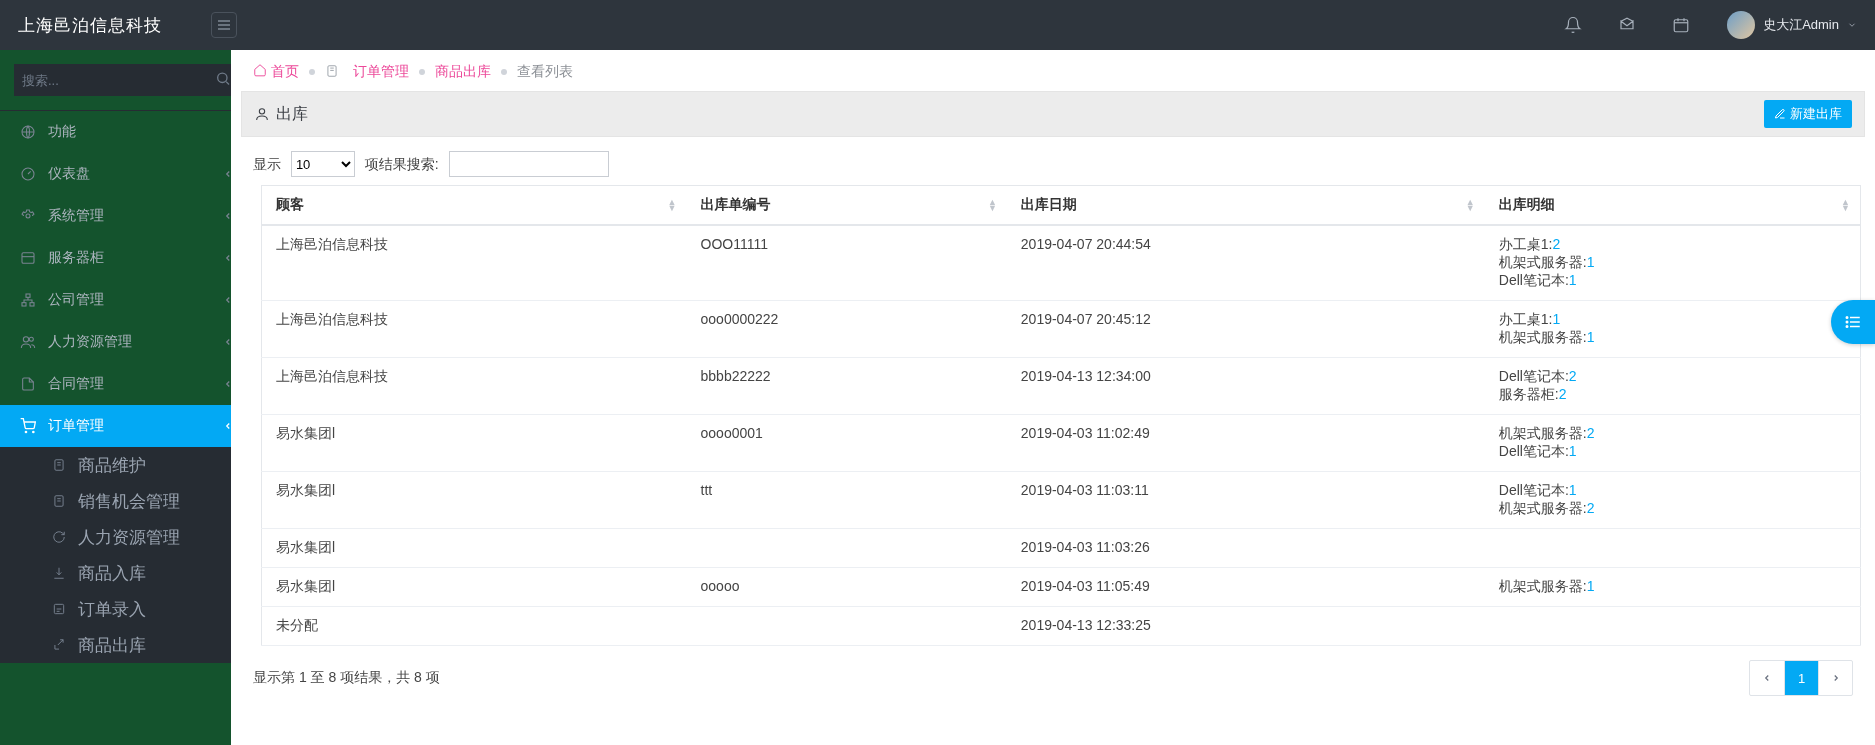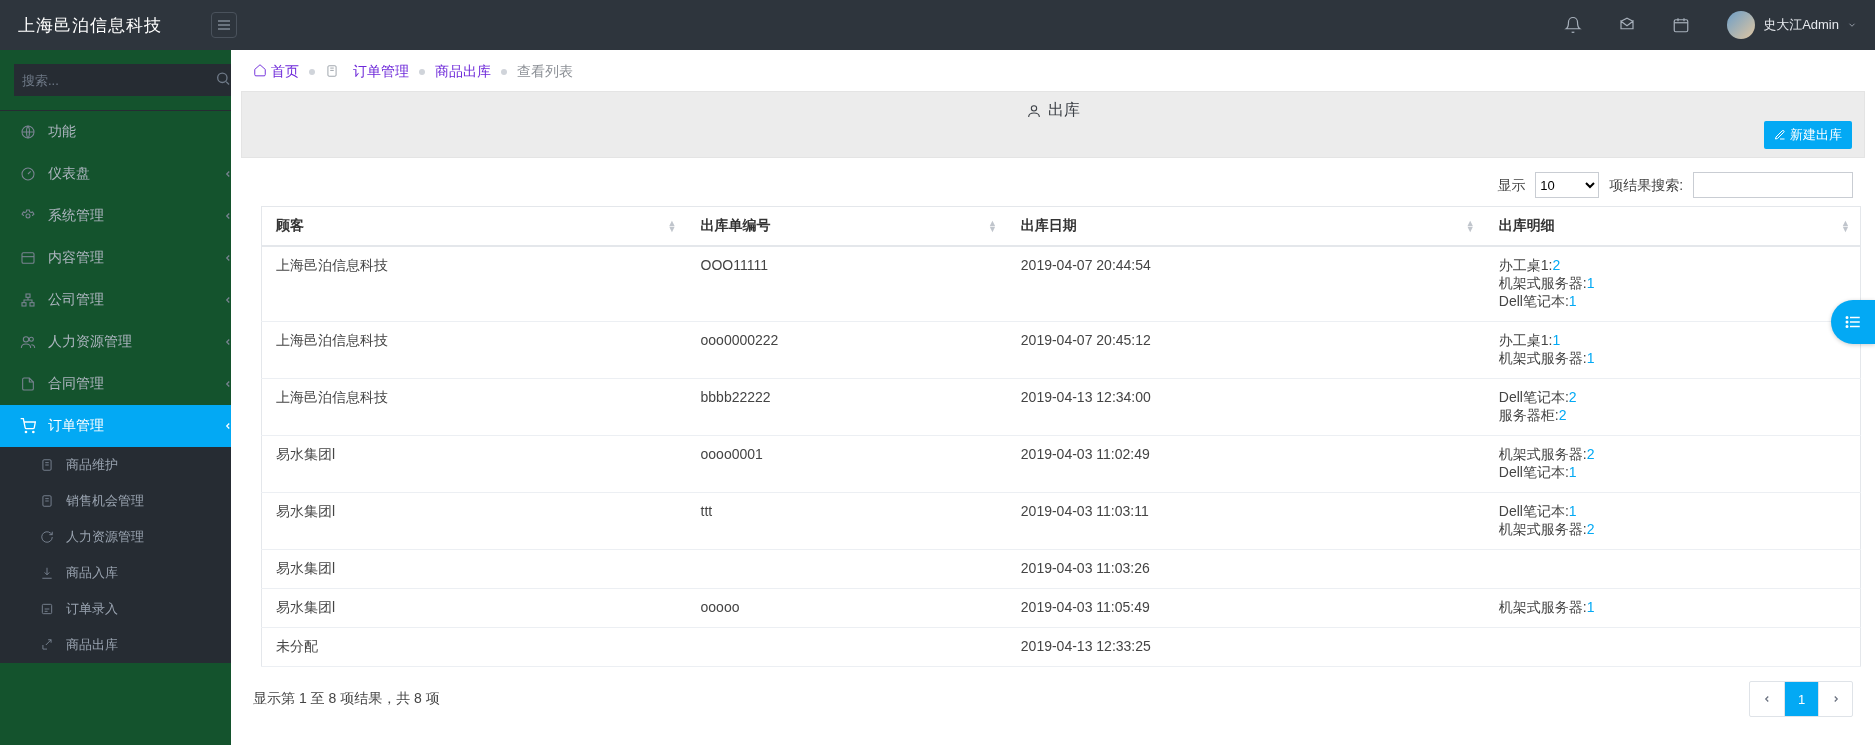--- a/index.html
+++ b/index.html
@@ -28,41 +28,41 @@
 .nav-group { list-style:none; }
 .nav-item { display:flex; align-items:center; height:42px; padding:0 18px; font-size:14px; color:#adb5bf; cursor:pointer; position:relative; }
 .nav-item .nicon { width:20px; display:flex; align-items:center; justify-content:center; margin-right:10px; color:#7a8492;}
 .nav-item .nicon svg{width:16px;height:16px;}
 .nav-item.active { background:#03a9f4; color:#fff; }
 .nav-item.active .nicon { color:#fff; }
 .nav-item .chev { margin-left:auto; color:#7a8492; }
 .nav-item.active .chev { color:#fff; }
 .nav-item .chev svg{width:10px;height:10px;}
 .sub-nav { list-style:none; background:#262c33; }
-.sub-nav .sub-item { display:flex; align-items:center; height:36px; padding-left:40px; font-size:13px; color:#9aa4b1; cursor:pointer; }
+.sub-nav .sub-item { display:flex; align-items:center; height:36px; padding-left:52px; font-size:17px; color:#9aa4b1; cursor:pointer; }
 .sub-nav .sub-item .sicon { width:18px; margin-right:8px; color:#7a8492; display:flex; align-items:center; }
 .sub-nav .sub-item .sicon svg{width:14px;height:14px;}
 
 
 .main { position:absolute; left:231px; top:50px; right:0; bottom:0; background:#fff; }
 .breadcrumb { display:flex; align-items:center; gap:10px; padding:12px 22px 10px 22px; color:#8b8f95; font-size:14px; }
-.breadcrumb a { color:#6d28d9; text-decoration:none; }
+.breadcrumb a { color:#ec4899; text-decoration:none; }
 .breadcrumb .sep { width:6px; height:6px; border-radius:50%; background:#d0d4da; display:inline-block; }
 .breadcrumb .home-icon svg{width:14px;height:14px; position:relative; top:1px; margin-right:4px;}
 .breadcrumb .calc-icon{color:#9aa0a8;}
 .breadcrumb .calc-icon svg{width:14px;height:14px; position:relative; top:1px; margin-right:4px;}
 
-.panel-head { margin:0 10px; background:#ececec; border:1px solid #e4e4e4; display:flex; align-items:center; padding:8px 12px;flex-direction:column; }
+.panel-head { margin:0 10px; background:#ececec; border:1px solid #e4e4e4; display:flex; align-items:center; padding:8px 12px; }
 .panel-head .ph-left { display:flex; align-items:center; gap:6px; color:#3b3f45; font-size:16px; }
 .panel-head .ph-left svg{width:16px;height:16px;}
 .panel-head .btn-new { margin-left:auto; background:#03a9f4; color:#fff; border:none; padding:5px 10px; font-size:13px; display:flex; align-items:center; gap:4px; cursor:pointer; border-radius:2px;}
 .panel-head .btn-new svg{width:12px;height:12px;}
 
 .panel-body { padding:14px 22px 20px 22px; }
-.table-controls { display:flex; align-items:center; justify-content:flex-end; margin-bottom:8px; font-size:14px; color:#444;}
+.table-controls { display:flex; align-items:center; justify-content:flex-start; margin-bottom:8px; font-size:14px; color:#444;}
 .len-select { height:26px; border:1px solid #c9cdd3; background:#fff; margin:0 6px; font-size:13px; min-width:64px;}
 .search-box input { height:26px; width:160px; border:1px solid #c9cdd3; padding:0 6px; margin-left:6px; font-size:13px;}
 
 table.datatable { width:100%; border-collapse:collapse; border:1px solid #e4e7eb;margin-left:8px; }
 .datatable thead th { background:#fff; text-align:left; font-weight:600; font-size:14px; color:#333; padding:10px 14px; border-top:1px solid #e4e7eb; border-bottom:2px solid #e4e7eb; position:relative;}
 .datatable thead th .sort { position:absolute; right:10px; top:50%; transform:translateY(-50%); color:#c0c5cc; display:flex; flex-direction:column; line-height:6px; font-size:9px;}
 .datatable tbody td { padding:10px 14px; border-bottom:1px solid #eceff3; vertical-align:top; font-size:14px; color:#444;}
 .detail-line { white-space:nowrap; }
 .detail-line .cnt { color:#03a9f4; }
 
@@ -163,21 +163,21 @@
             <polyline points="15 18 9 12 15 6"></polyline>
           </svg></span>
       </li>
       <li class="nav-item">
         <span class="nicon">
           <svg viewBox="0 0 24 24" fill="none" stroke="currentColor" stroke-width="1.6">
             <rect x="3" y="4" width="18" height="16" rx="2"></rect>
             <line x1="3" y1="10" x2="21" y2="10"></line>
           </svg>
         </span>
-        <span>内容管理</span>
+        <span>服务器柜</span>
         <span class="chev"><svg viewBox="0 0 24 24" fill="none" stroke="currentColor" stroke-width="3">
             <polyline points="15 18 9 12 15 6"></polyline>
           </svg></span>
       </li>
       <li class="nav-item">
         <span class="nicon">
           <svg viewBox="0 0 24 24" fill="none" stroke="currentColor" stroke-width="1.6">
             <rect x="9" y="3" width="6" height="5"></rect>
             <rect x="3" y="16" width="6" height="5"></rect>
             <rect x="15" y="16" width="6" height="5"></rect>

